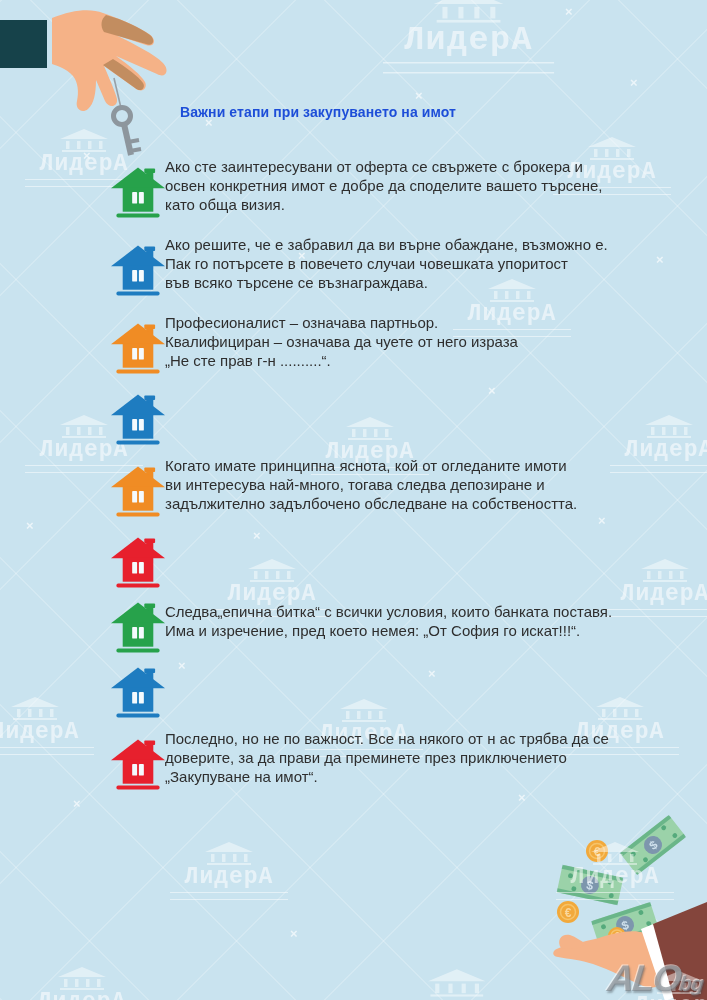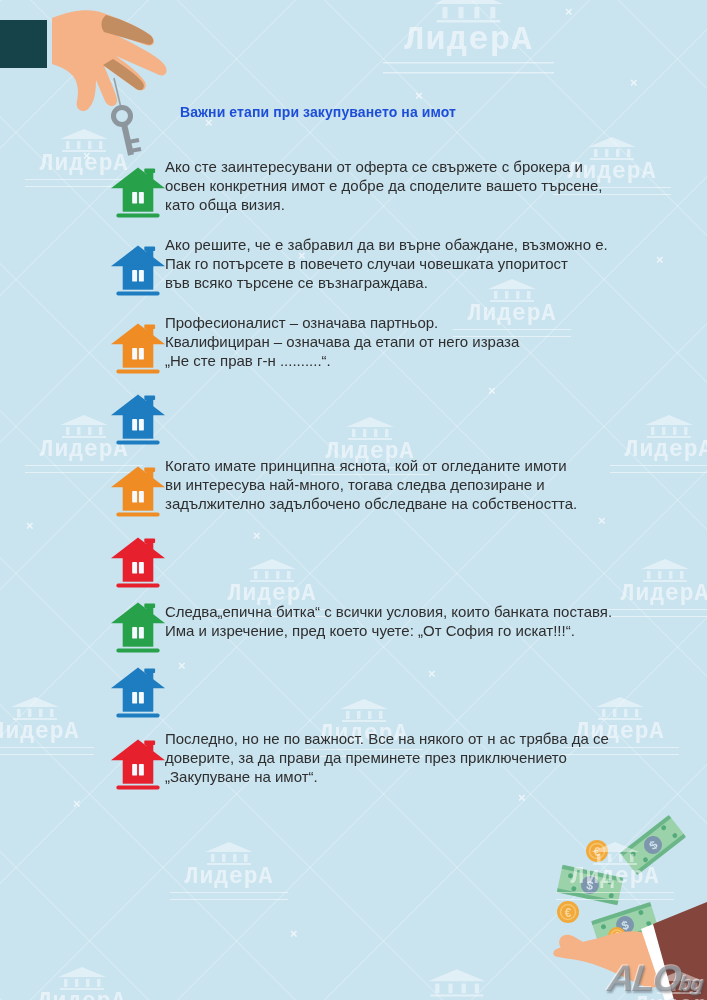--- a/index.html
+++ b/index.html
@@ -350,21 +350,21 @@
     <svg class="house" viewBox="0 0 60 60" style="color: rgb(240, 140, 36);">
       <rect x="37" y="5" width="12" height="5" rx="1" fill="currentColor"></rect>
       <rect x="39" y="8" width="8" height="12" fill="currentColor"></rect>
       <path d="M30,4 L60,27 L0,27 Z" fill="currentColor"></path>
       <rect x="13" y="26" width="34" height="27" fill="currentColor"></rect>
       <rect x="23.5" y="31" width="5.5" height="13" rx="1" fill="#f4fafd"></rect>
       <rect x="31" y="31" width="5.5" height="13" rx="1" fill="#f4fafd"></rect>
       <rect x="6" y="55" width="48" height="4.5" rx="2" fill="currentColor"></rect>
     </svg>
     <p class="step-text">Професионалист – означава партньор.
-Квалифициран – означава да етапи от него израза
+Квалифициран – означава да чуете от него израза
 „Не сте прав г-н ..........“.</p>
   </div>
 
 
   <div class="step">
     <svg class="house" viewBox="0 0 60 60" style="color: rgb(30, 124, 192);">
       <rect x="37" y="5" width="12" height="5" rx="1" fill="currentColor"></rect>
       <rect x="39" y="8" width="8" height="12" fill="currentColor"></rect>
       <path d="M30,4 L60,27 L0,27 Z" fill="currentColor"></path>
       <rect x="13" y="26" width="34" height="27" fill="currentColor"></rect>
@@ -405,21 +405,21 @@
     <svg class="house" viewBox="0 0 60 60" style="color: rgb(39, 162, 75);">
       <rect x="37" y="5" width="12" height="5" rx="1" fill="currentColor"></rect>
       <rect x="39" y="8" width="8" height="12" fill="currentColor"></rect>
       <path d="M30,4 L60,27 L0,27 Z" fill="currentColor"></path>
       <rect x="13" y="26" width="34" height="27" fill="currentColor"></rect>
       <rect x="23.5" y="31" width="5.5" height="13" rx="1" fill="#f4fafd"></rect>
       <rect x="31" y="31" width="5.5" height="13" rx="1" fill="#f4fafd"></rect>
       <rect x="6" y="55" width="48" height="4.5" rx="2" fill="currentColor"></rect>
     </svg>
     <p class="step-text">Следва„епична битка“ с всички условия, които банката поставя.
-Има и изречение, пред което чуете: „От София го искат!!!“.</p>
+Има и изречение, пред което немея: „От София го искат!!!“.</p>
   </div>
 
   <div class="step">
     <svg class="house" viewBox="0 0 60 60" style="color: rgb(30, 124, 192);">
       <rect x="37" y="5" width="12" height="5" rx="1" fill="currentColor"></rect>
       <rect x="39" y="8" width="8" height="12" fill="currentColor"></rect>
       <path d="M30,4 L60,27 L0,27 Z" fill="currentColor"></path>
       <rect x="13" y="26" width="34" height="27" fill="currentColor"></rect>
       <rect x="23.5" y="31" width="5.5" height="13" rx="1" fill="#f4fafd"></rect>
       <rect x="31" y="31" width="5.5" height="13" rx="1" fill="#f4fafd"></rect>

